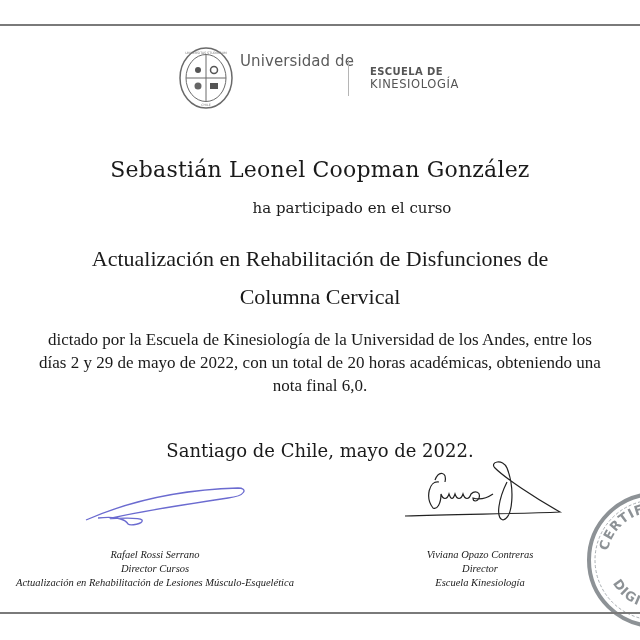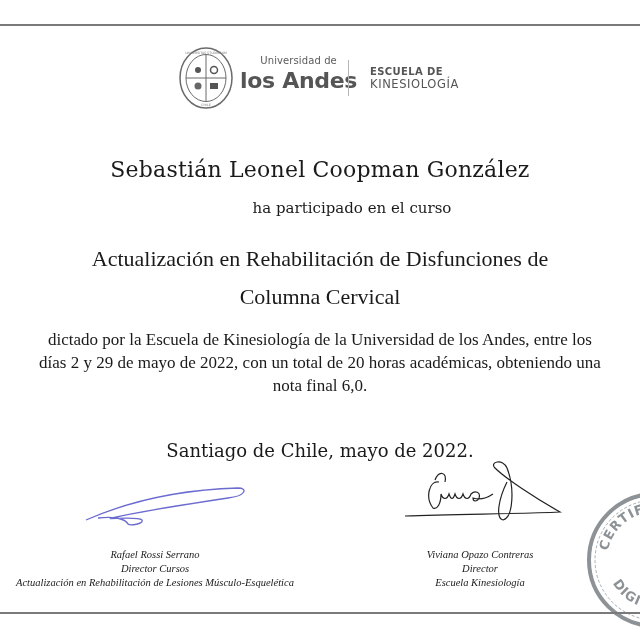--- a/index.html
+++ b/index.html
@@ -5,21 +5,21 @@
   html, body { margin:0; padding:0; background:#ffffff; }
   body { width:640px; height:640px; position:relative; overflow:hidden;
          font-family:"DejaVu Serif", serif; color:#1a1a1a; }
   .rule { position:absolute; left:0; width:640px; height:2px; background:#7a7a7a; }
   .rule.top { top:24px; }
   .rule.bottom { top:612px; }
 
   .header { position:absolute; top:44px; left:178px; height:70px; width:290px; }
   .seal { position:absolute; left:0; top:2px; width:56px; height:64px; }
   .uni { position:absolute; left:62px; top:10px; font-family:"DejaVu Sans", sans-serif; color:#5b5b5b; }
-  .uni .small { font-size:10px; letter-spacing:0.1px; display:block; line-height:14px;text-align:center; }
+  .uni .small { font-size:15px; letter-spacing:0.1px; display:block; line-height:14px; }
   .uni .big { font-size:22px; font-weight:bold; display:block; line-height:26px; letter-spacing:-0.3px; color:#555; }
   .divider { position:absolute; left:170px; top:16px; width:1px; height:36px; background:#b5b5b5; }
   .school { position:absolute; left:192px; top:23px; font-family:"DejaVu Sans", sans-serif; color:#555; }
   .school .s1 { font-size:10px; font-weight:bold; letter-spacing:0.4px; display:block; line-height:10px; }
   .school .s2 { font-size:11.5px; letter-spacing:0.6px; display:block; line-height:14px; }
 
   .center { position:absolute; left:0; width:640px; text-align:center; }
   .name { top:157px; font-size:22px; letter-spacing:0.2px; }
   .intro { top:199px; font-size:15px;margin-left:32px; }
   .course { top:240px; font-size:22px; line-height:38px; font-family:"Liberation Serif", serif; }
@@ -55,21 +55,20 @@
     <line x1="8" y1="32" x2="48" y2="32" stroke="#6a6a6a" stroke-width="1"></line>
     <circle cx="20" cy="24" r="3" fill="#555"></circle>
     <circle cx="36" cy="24" r="3.5" fill="none" stroke="#555" stroke-width="1.5"></circle>
     <circle cx="20" cy="40" r="3.5" fill="#666"></circle>
     <rect x="32" y="37" width="8" height="6" fill="#555"></rect>
     <text x="28" y="8" font-size="3.2" text-anchor="middle" fill="#777" font-family="DejaVu Sans, sans-serif">UNIVERSITAS STUDIORUM</text>
     <text x="28" y="60" font-size="3.2" text-anchor="middle" fill="#777" font-family="DejaVu Sans, sans-serif">CHILE</text>
   </svg>
   <div class="uni">
     <span class="small">Universidad de</span>
-    <span class="big">los Andes</span>
   </div>
   <div class="divider"></div>
   <div class="school">
     <span class="s1">ESCUELA DE</span>
     <span class="s2">KINESIOLOGÍA</span>
   </div>
 </div>
 
 <div class="center name">Sebastián Leonel Coopman González</div>
 <div class="center intro">ha participado en el curso</div>

